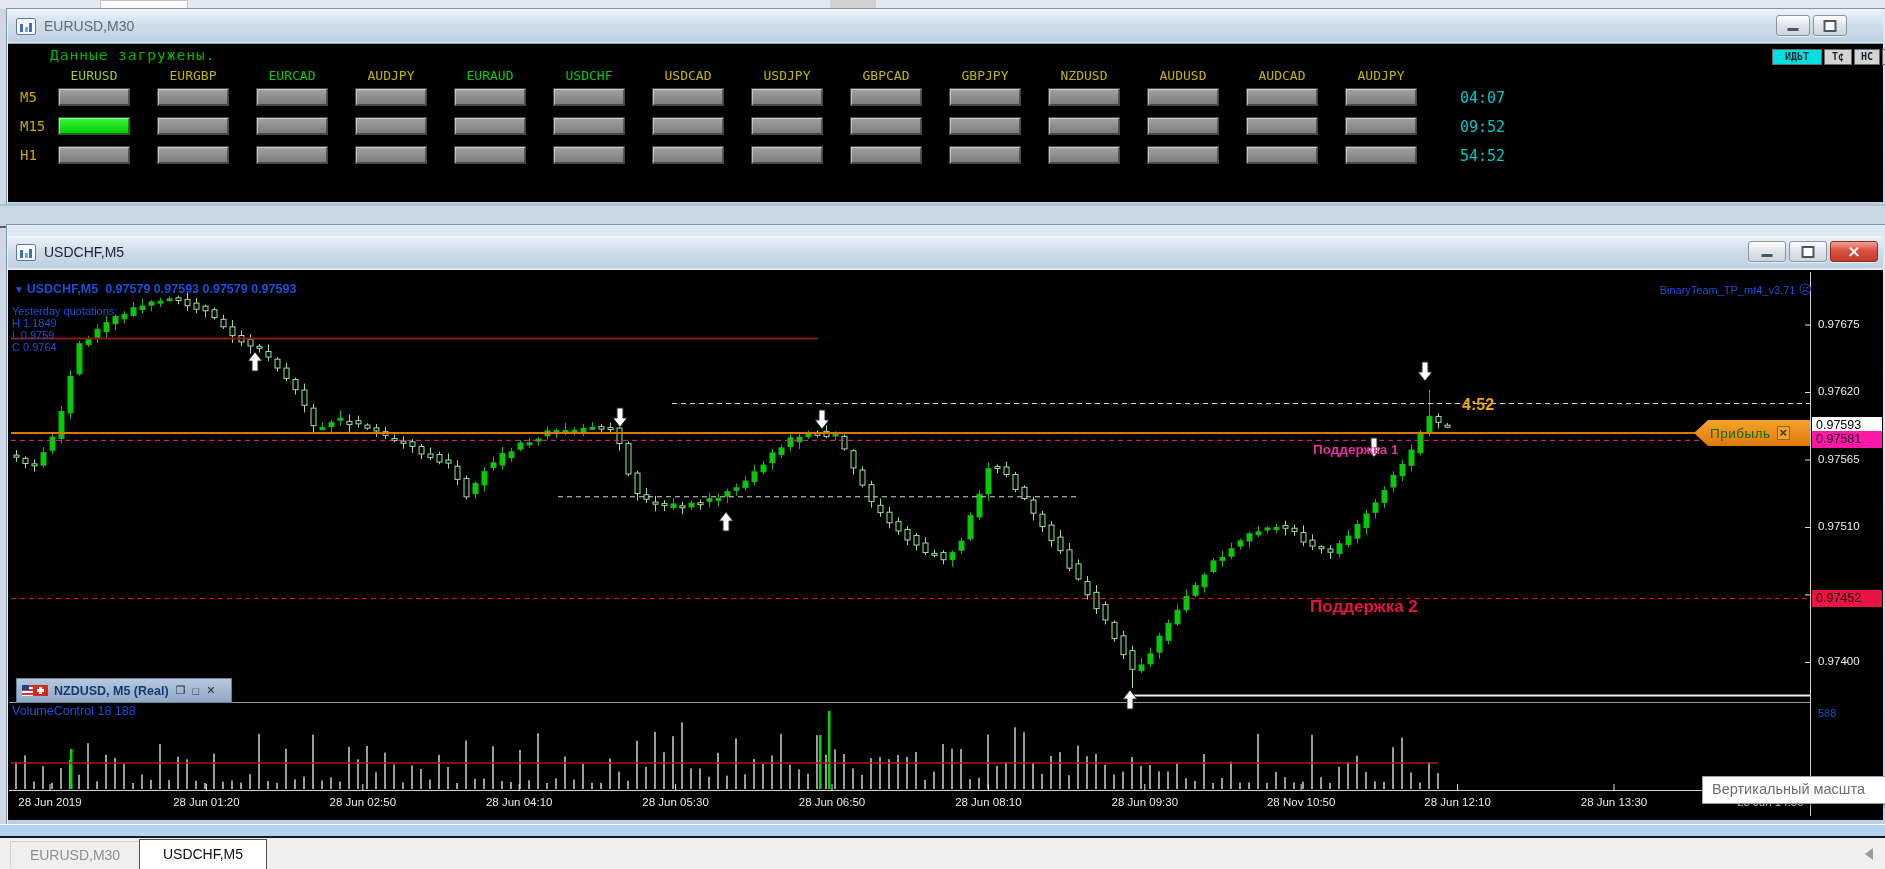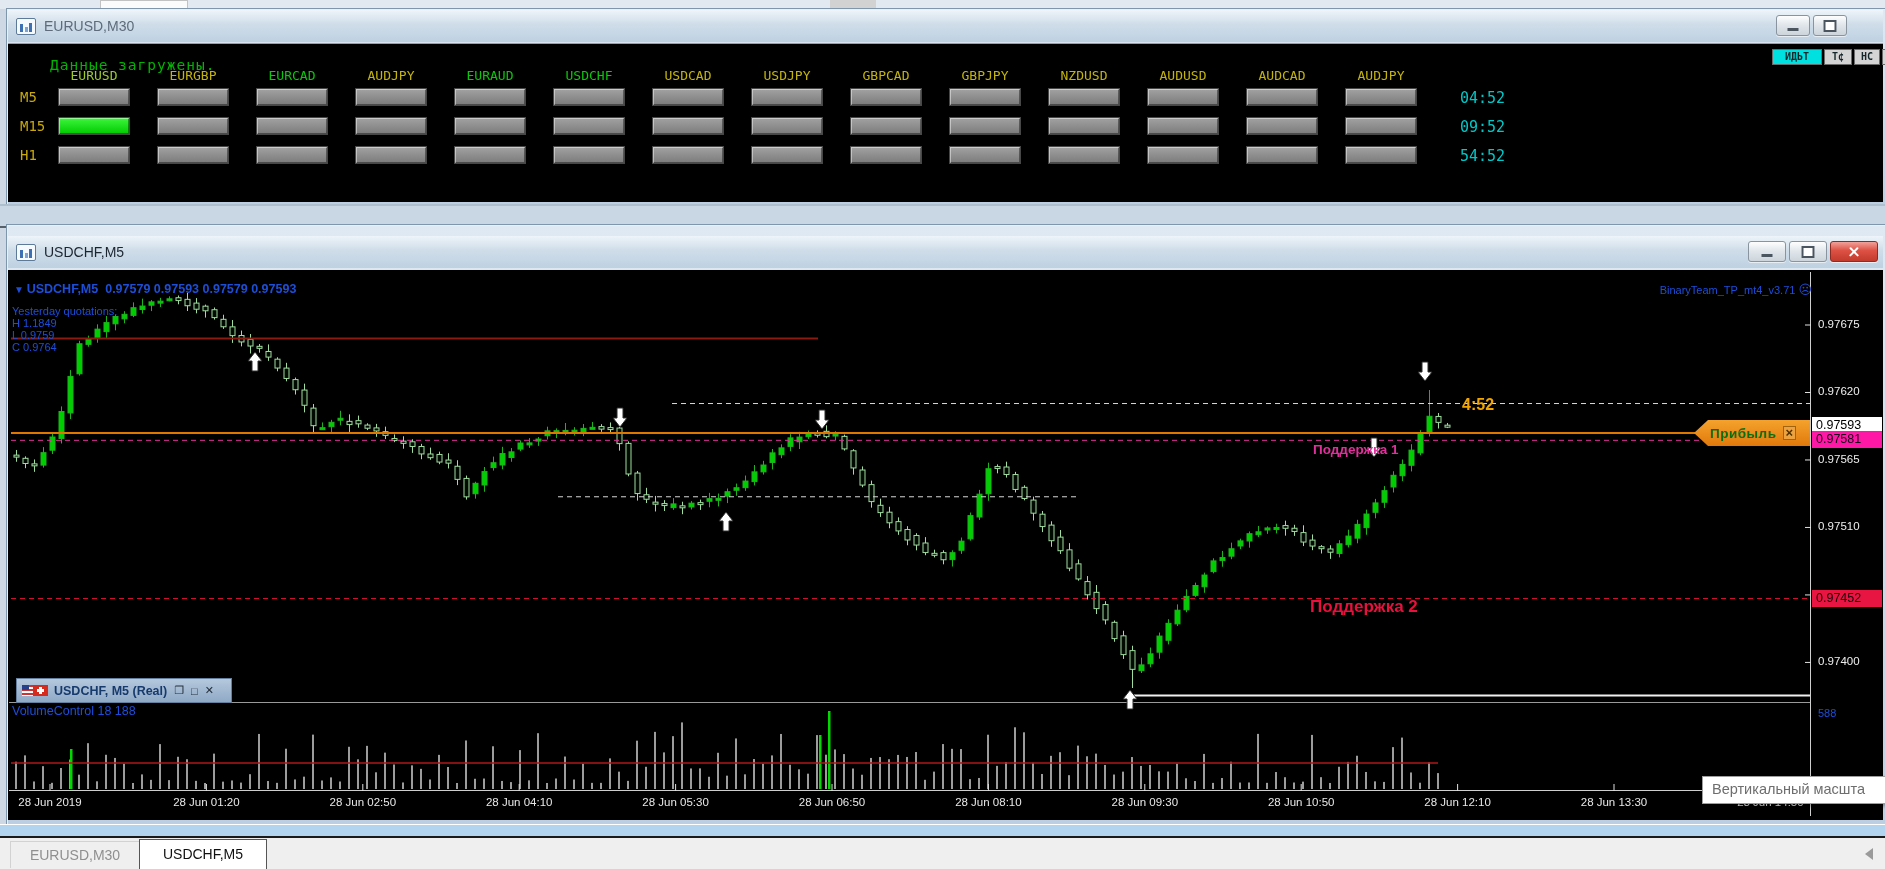--- a/index.html
+++ b/index.html
@@ -48,21 +48,21 @@
   .mono{font-family:"DejaVu Sans Mono",monospace}
   
   #win-main-content{left:8px;top:270px;width:1875px;height:550px;background:#000}
   .chart-text{position:absolute;color:#1d4ed8;font-size:11px;line-height:12px}
   .tag-profit{
     position:absolute;left:1694px;top:420px;width:116px;height:26px;
     background:linear-gradient(#f5a22d,#e0790b);
     clip-path:polygon(0 50%,14px 0,100% 0,100% 100%,14px 100%);
     display:flex;align-items:center;filter:drop-shadow(0 0 1px #7a4a00);
   }
-  .tag-profit .t{color:#0c6e12;font-weight:bold;font-size:13.5px;margin-left:16px;letter-spacing:.5px}
+  .tag-profit .t{color:#0c6e12;font-weight:normal;font-size:13.5px;margin-left:16px;letter-spacing:.5px}
   .tag-profit .x{color:#4a3000;font-weight:bold;font-size:13px;margin-left:6px;border:1px solid #a06410;padding:0 2px;line-height:12px;background:#eda23f}
   .tooltip{
     position:absolute;left:1702px;top:776px;width:190px;height:26px;
     background:#fff;border:1px solid #9d9d9d;box-shadow:2px 2px 4px rgba(0,0,0,.35);
     color:#6e6e6e;font-size:14.5px;line-height:25px;padding-left:9px;white-space:nowrap;
   }
   .oneclick{
     position:absolute;left:16px;top:678px;width:214px;height:23px;
     background:linear-gradient(#b5c8dd,#8fa9c6);
     border:1px solid #64809e;display:flex;align-items:center;
@@ -102,21 +102,21 @@
 </div>
 <div class="winbtn" style="left:1776px;top:15px;width:32px">
     <span class="glyph-min"></span>
   </div>
 <div class="winbtn" style="left:1813px;top:15px;width:32px">
     <span class="glyph-restore"></span>
   </div>
 
 <div id="win-top-content" class="abs"></div>
 <div id="dash-layer" class="abs" style="left:8px;top:43px;width:1875px;height:158px">
-  <div class="abs mono" style="left:42px;top:14px;color:#00b400;font-size:14.5px;letter-spacing:1px">Данные загружены.</div>
+  <div class="abs mono" style="left:42px;top:4px;color:#00b400;font-size:14.5px;letter-spacing:1px">Данные загружены.</div>
 <div style="position: absolute; left: 50px; top: 25px; width: 72px; text-align: center; color: rgb(156, 203, 42); font: 13px &quot;DejaVu Sans Mono&quot;, monospace;">EURUSD</div>
     <div style="position: absolute; left: 50px; top: 45px; width: 70px; height: 16px; background: linear-gradient(rgb(162, 162, 162), rgb(123, 123, 123)); border: 1px solid rgb(71, 71, 71); box-shadow: rgba(255, 255, 255, 0.45) 1px 1px 0px inset, rgba(0, 0, 0, 0.4) -1px -1px 0px inset;"></div>
     <div style="position: absolute; left: 50px; top: 74px; width: 70px; height: 16px; background: linear-gradient(rgb(61, 245, 61), rgb(0, 202, 0)); border: 1px solid rgb(71, 71, 71); box-shadow: rgba(255, 255, 255, 0.45) 1px 1px 0px inset, rgba(0, 0, 0, 0.4) -1px -1px 0px inset;"></div>
     <div style="position: absolute; left: 50px; top: 103px; width: 70px; height: 16px; background: linear-gradient(rgb(162, 162, 162), rgb(123, 123, 123)); border: 1px solid rgb(71, 71, 71); box-shadow: rgba(255, 255, 255, 0.45) 1px 1px 0px inset, rgba(0, 0, 0, 0.4) -1px -1px 0px inset;"></div>
     <div style="position: absolute; left: 149px; top: 25px; width: 72px; text-align: center; color: rgb(196, 180, 10); font: 13px &quot;DejaVu Sans Mono&quot;, monospace;">EURGBP</div>
     <div style="position: absolute; left: 149px; top: 45px; width: 70px; height: 16px; background: linear-gradient(rgb(162, 162, 162), rgb(123, 123, 123)); border: 1px solid rgb(71, 71, 71); box-shadow: rgba(255, 255, 255, 0.45) 1px 1px 0px inset, rgba(0, 0, 0, 0.4) -1px -1px 0px inset;"></div>
     <div style="position: absolute; left: 149px; top: 74px; width: 70px; height: 16px; background: linear-gradient(rgb(162, 162, 162), rgb(123, 123, 123)); border: 1px solid rgb(71, 71, 71); box-shadow: rgba(255, 255, 255, 0.45) 1px 1px 0px inset, rgba(0, 0, 0, 0.4) -1px -1px 0px inset;"></div>
     <div style="position: absolute; left: 149px; top: 103px; width: 70px; height: 16px; background: linear-gradient(rgb(162, 162, 162), rgb(123, 123, 123)); border: 1px solid rgb(71, 71, 71); box-shadow: rgba(255, 255, 255, 0.45) 1px 1px 0px inset, rgba(0, 0, 0, 0.4) -1px -1px 0px inset;"></div>
     <div style="position: absolute; left: 248px; top: 25px; width: 72px; text-align: center; color: rgb(10, 200, 10); font: 13px &quot;DejaVu Sans Mono&quot;, monospace;">EURCAD</div>
     <div style="position: absolute; left: 248px; top: 45px; width: 70px; height: 16px; background: linear-gradient(rgb(162, 162, 162), rgb(123, 123, 123)); border: 1px solid rgb(71, 71, 71); box-shadow: rgba(255, 255, 255, 0.45) 1px 1px 0px inset, rgba(0, 0, 0, 0.4) -1px -1px 0px inset;"></div>
@@ -162,21 +162,21 @@
     <div style="position: absolute; left: 1238px; top: 45px; width: 70px; height: 16px; background: linear-gradient(rgb(162, 162, 162), rgb(123, 123, 123)); border: 1px solid rgb(71, 71, 71); box-shadow: rgba(255, 255, 255, 0.45) 1px 1px 0px inset, rgba(0, 0, 0, 0.4) -1px -1px 0px inset;"></div>
     <div style="position: absolute; left: 1238px; top: 74px; width: 70px; height: 16px; background: linear-gradient(rgb(162, 162, 162), rgb(123, 123, 123)); border: 1px solid rgb(71, 71, 71); box-shadow: rgba(255, 255, 255, 0.45) 1px 1px 0px inset, rgba(0, 0, 0, 0.4) -1px -1px 0px inset;"></div>
     <div style="position: absolute; left: 1238px; top: 103px; width: 70px; height: 16px; background: linear-gradient(rgb(162, 162, 162), rgb(123, 123, 123)); border: 1px solid rgb(71, 71, 71); box-shadow: rgba(255, 255, 255, 0.45) 1px 1px 0px inset, rgba(0, 0, 0, 0.4) -1px -1px 0px inset;"></div>
     <div style="position: absolute; left: 1337px; top: 25px; width: 72px; text-align: center; color: rgb(196, 180, 10); font: 13px &quot;DejaVu Sans Mono&quot;, monospace;">AUDJPY</div>
     <div style="position: absolute; left: 1337px; top: 45px; width: 70px; height: 16px; background: linear-gradient(rgb(162, 162, 162), rgb(123, 123, 123)); border: 1px solid rgb(71, 71, 71); box-shadow: rgba(255, 255, 255, 0.45) 1px 1px 0px inset, rgba(0, 0, 0, 0.4) -1px -1px 0px inset;"></div>
     <div style="position: absolute; left: 1337px; top: 74px; width: 70px; height: 16px; background: linear-gradient(rgb(162, 162, 162), rgb(123, 123, 123)); border: 1px solid rgb(71, 71, 71); box-shadow: rgba(255, 255, 255, 0.45) 1px 1px 0px inset, rgba(0, 0, 0, 0.4) -1px -1px 0px inset;"></div>
     <div style="position: absolute; left: 1337px; top: 103px; width: 70px; height: 16px; background: linear-gradient(rgb(162, 162, 162), rgb(123, 123, 123)); border: 1px solid rgb(71, 71, 71); box-shadow: rgba(255, 255, 255, 0.45) 1px 1px 0px inset, rgba(0, 0, 0, 0.4) -1px -1px 0px inset;"></div>
     <div style="position: absolute; left: 12px; top: 46px; color: rgb(200, 168, 10); font: 14px &quot;DejaVu Sans Mono&quot;, monospace;">M5</div>
     <div style="position: absolute; left: 12px; top: 75px; color: rgb(200, 168, 10); font: 14px &quot;DejaVu Sans Mono&quot;, monospace;">M15</div>
     <div style="position: absolute; left: 12px; top: 104px; color: rgb(200, 168, 10); font: 14px &quot;DejaVu Sans Mono&quot;, monospace;">H1</div>
-    <div style="position: absolute; left: 1452px; top: 46px; color: rgb(0, 200, 200); font: 15px &quot;DejaVu Sans Mono&quot;, monospace;">04:52</div>
+    <div style="position: absolute; left: 1452px; top: 46px; color: rgb(0, 200, 200); font: 15px &quot;DejaVu Sans Mono&quot;, monospace;">04:07</div>
     <div style="position: absolute; left: 1452px; top: 75px; color: rgb(0, 200, 200); font: 15px &quot;DejaVu Sans Mono&quot;, monospace;">09:52</div>
     <div style="position: absolute; left: 1452px; top: 104px; color: rgb(0, 200, 200); font: 15px &quot;DejaVu Sans Mono&quot;, monospace;">54:52</div>
     <div style="position: absolute; left: 1764px; top: 6px; width: 48px; height: 14px; background: rgb(0, 224, 224); border: 1px solid rgb(106, 106, 106); color: rgb(20, 38, 42); font: bold 10px / 13px &quot;DejaVu Sans Mono&quot;, monospace; text-align: center; overflow: hidden;">ИДЬТ</div>
     <div style="position: absolute; left: 1816px; top: 6px; width: 26px; height: 14px; background: rgb(212, 212, 212); border: 1px solid rgb(106, 106, 106); color: rgb(20, 38, 42); font: bold 10px / 13px &quot;DejaVu Sans Mono&quot;, monospace; text-align: center; overflow: hidden;">Т¢</div>
     <div style="position: absolute; left: 1846px; top: 6px; width: 24px; height: 14px; background: rgb(212, 212, 212); border: 1px solid rgb(106, 106, 106); color: rgb(20, 38, 42); font: bold 10px / 13px &quot;DejaVu Sans Mono&quot;, monospace; text-align: center; overflow: hidden;">НС</div>
     <div style="position: absolute; left: 1874px; top: 6px; width: 7px; height: 14px; background: rgb(212, 212, 212); border: 1px solid rgb(106, 106, 106); color: rgb(20, 38, 42); font: bold 10px / 13px &quot;DejaVu Sans Mono&quot;, monospace; text-align: center; overflow: hidden;"></div>
   </div>
 
 <div class="abs" style="left:0;top:204px;width:1885px;height:20px;background:#c9d6e3;border-top:2px solid #aebfce;border-bottom:2px solid #55606a"></div>
 
@@ -752,21 +752,21 @@
 <div class="chart-text" style="left:1310px;top:601px;font-size:17px;font-weight:bold;color:#e8103c">Поддержка 2</div>
 
 <div class="tag-profit">
   <span class="t">Прибыль</span>
   <span class="x">×</span>
 </div>
 
 <div class="oneclick">
   <span class="flag us"></span>
   <span class="flag ch"></span>
-  <span class="lbl">USDCHF, M5 (Real)</span>
+  <span class="lbl">NZDUSD, M5 (Real)</span>
   <span class="ic">❐</span>
   <span class="ic">□</span>
   <span class="ic">✕</span>
 </div>
 
 <div class="chart-text" style="left:12px;top:705px;font-size:12.5px">VolumeControl 18 188</div>
 <div class="chart-text" style="left:1818px;top:707px;font-size:11px">588</div>
 
 <div id="axis-layer" class="abs" style="left:0;top:0;width:1885px;height:869px;pointer-events:none">
     <div style="position: absolute; left: 1818px; top: 318px; color: rgb(238, 238, 238); font: 11.5px &quot;Liberation Sans&quot;, sans-serif;">0.97675</div>
@@ -781,21 +781,21 @@
   </div>
 <div id="time-layer" class="abs" style="left:0;top:0;width:1885px;height:869px;pointer-events:none">
     <div style="position: absolute; left: -5px; top: 796px; width: 110px; text-align: center; color: rgb(232, 232, 232); font: 11.5px &quot;Liberation Sans&quot;, sans-serif;">28 Jun 2019</div>
     <div style="position: absolute; left: 151.4px; top: 796px; width: 110px; text-align: center; color: rgb(232, 232, 232); font: 11.5px &quot;Liberation Sans&quot;, sans-serif;">28 Jun 01:20</div>
     <div style="position: absolute; left: 307.8px; top: 796px; width: 110px; text-align: center; color: rgb(232, 232, 232); font: 11.5px &quot;Liberation Sans&quot;, sans-serif;">28 Jun 02:50</div>
     <div style="position: absolute; left: 464.2px; top: 796px; width: 110px; text-align: center; color: rgb(232, 232, 232); font: 11.5px &quot;Liberation Sans&quot;, sans-serif;">28 Jun 04:10</div>
     <div style="position: absolute; left: 620.6px; top: 796px; width: 110px; text-align: center; color: rgb(232, 232, 232); font: 11.5px &quot;Liberation Sans&quot;, sans-serif;">28 Jun 05:30</div>
     <div style="position: absolute; left: 777px; top: 796px; width: 110px; text-align: center; color: rgb(232, 232, 232); font: 11.5px &quot;Liberation Sans&quot;, sans-serif;">28 Jun 06:50</div>
     <div style="position: absolute; left: 933.4px; top: 796px; width: 110px; text-align: center; color: rgb(232, 232, 232); font: 11.5px &quot;Liberation Sans&quot;, sans-serif;">28 Jun 08:10</div>
     <div style="position: absolute; left: 1089.8px; top: 796px; width: 110px; text-align: center; color: rgb(232, 232, 232); font: 11.5px &quot;Liberation Sans&quot;, sans-serif;">28 Jun 09:30</div>
-    <div style="position: absolute; left: 1246.2px; top: 796px; width: 110px; text-align: center; color: rgb(232, 232, 232); font: 11.5px &quot;Liberation Sans&quot;, sans-serif;">28 Jun 10:50</div>
+    <div style="position: absolute; left: 1246.2px; top: 796px; width: 110px; text-align: center; color: rgb(232, 232, 232); font: 11.5px &quot;Liberation Sans&quot;, sans-serif;">28 Nov 10:50</div>
     <div style="position: absolute; left: 1402.6px; top: 796px; width: 110px; text-align: center; color: rgb(232, 232, 232); font: 11.5px &quot;Liberation Sans&quot;, sans-serif;">28 Jun 12:10</div>
     <div style="position: absolute; left: 1559px; top: 796px; width: 110px; text-align: center; color: rgb(232, 232, 232); font: 11.5px &quot;Liberation Sans&quot;, sans-serif;">28 Jun 13:30</div>
     <div style="position: absolute; left: 1715.4px; top: 796px; width: 110px; text-align: center; color: rgb(232, 232, 232); font: 11.5px &quot;Liberation Sans&quot;, sans-serif;">28 Jun 14:50</div>
   </div>
 
 <div class="tooltip">Вертикальный масшта</div>
 
 <div class="abs" style="left:0;top:824px;width:1885px;height:12px;background:#b3d4ee;border-top:1px solid #fff"></div>
 <div class="abs" style="left:0;top:836px;width:1885px;height:2px;background:#1a1a1a"></div>
 <div id="tabbar">

